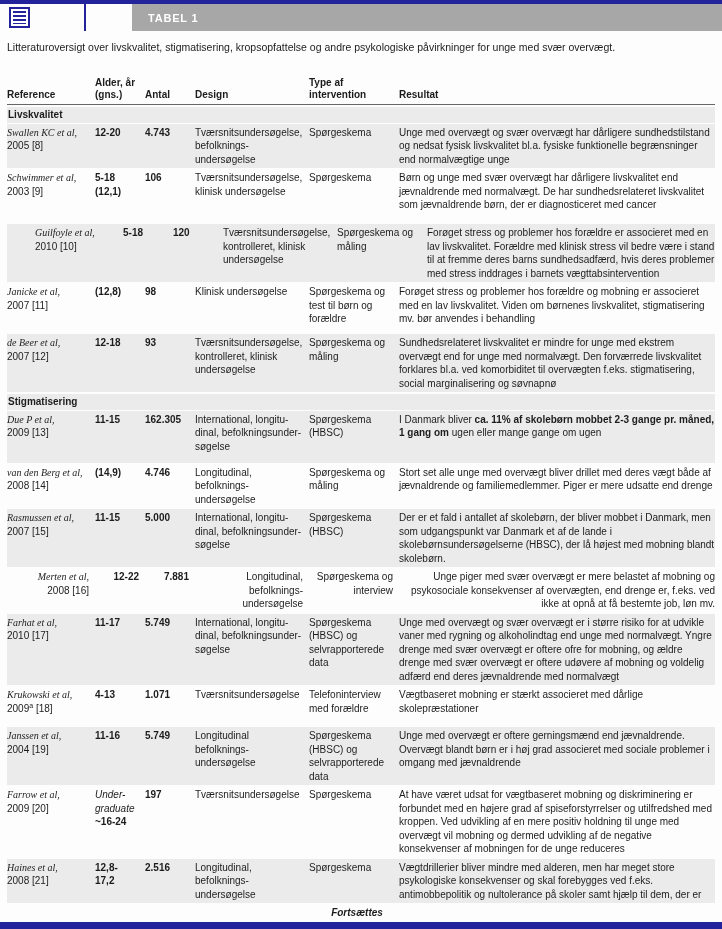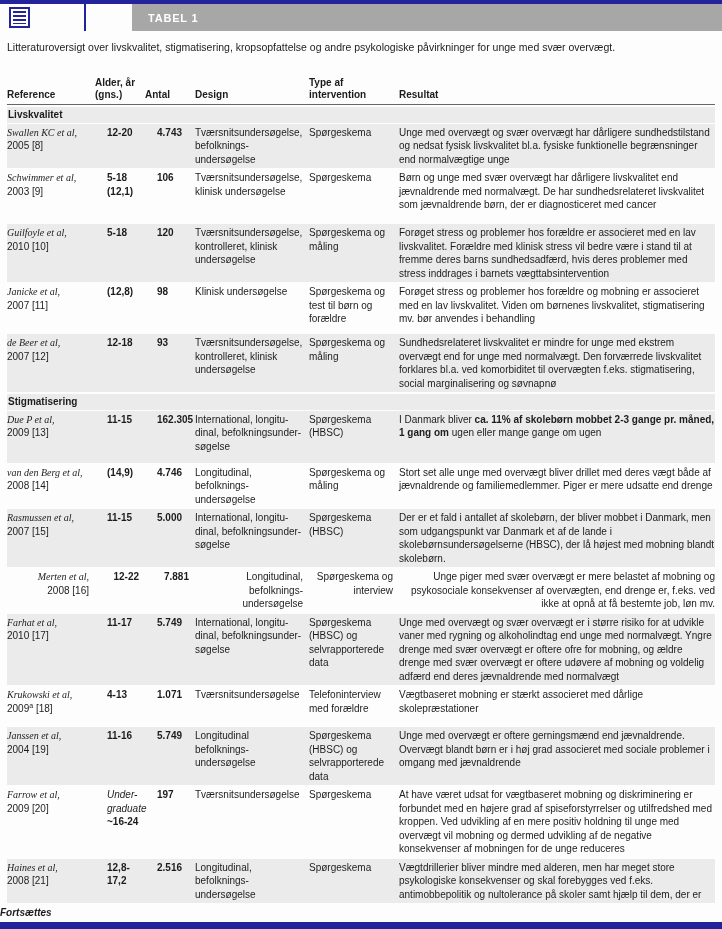--- a/index.html
+++ b/index.html
@@ -22,26 +22,26 @@
   .grid6{display:grid;grid-template-columns:82px 44px 44px 108px 84px 1fr;column-gap:6px;}
   .thead{margin:0 7px;padding-bottom:3px;border-bottom:1px solid #666;
     font-weight:700;font-size:10px;line-height:12px;}
   .th{align-self:end;white-space:pre-line;margin-top:16px;}
   .tbody{margin:0 7px;flex:1 1 auto;overflow:hidden;font-size:10px;line-height:13.5px;}
   .section-row{background:var(--shade);font-weight:700;padding:1px 0 1px 1px;margin-top:2px;font-size:10px;}
   .trow{padding:2px 0;margin-top:1px;box-sizing:border-box;}
   .trow.shade{background:var(--shade);}
   .ref-author{font-style:italic;font-family:Liberation Serif, serif;}
   .ref-year{font-weight:400;}
-  .age,.antal{font-weight:700;white-space:pre-line;margin-left:12px;}
+  .age,.antal{font-weight:700;white-space:pre-line;}
   .age .age-it{font-style:italic;font-weight:400;}
   .design,.type{overflow-wrap:break-word;}
   .result .b{font-weight:700;}
   sup{font-size:7px;line-height:0;}
-  .footer-note{flex:0 0 auto;text-align:left;font-size:10px;font-style:italic;font-weight:600;
+  .footer-note{flex:0 0 auto;text-align:center;font-size:10px;font-style:italic;font-weight:600;
     padding:4px 8px 4px 0;}
   .bottom-bar{height:7px;background:var(--accent);flex:0 0 auto;}
 </style>
 </head>
 <body>
 
 <div class="top-bar"></div>
 
 <div class="brand-row">
   <div class="icon-wrap">
@@ -86,21 +86,21 @@
         <div class="ref-author">Schwimmer et al,</div>
         <div class="ref-year">2003 [9]</div>
       </div>
       <div class="age">5-18
 (12,1)</div>
       <div class="antal">106</div>
       <div class="design">Tværsnitsundersøgelse, klinisk undersøgelse</div>
       <div class="type">Spørgeskema</div>
       <div class="result"><span>Børn og unge med svær overvægt har dårligere livskvalitet end jævnaldrende med normalvægt. De har sundhedsrelateret livskvalitet som jævnaldrende børn, der er diagnosticeret med cancer</span></div>
     </div>
-    <div class="trow grid6 shade" style="min-height: 43px;">
+    <div class="trow grid6 shade" style="min-height: 43px; padding-left: 28px;">
       <div class="ref">
         <div class="ref-author">Guilfoyle et al,</div>
         <div class="ref-year">2010 [10]</div>
       </div>
       <div class="age">5-18</div>
       <div class="antal">120</div>
       <div class="design">Tværsnitsundersøgelse, kontrolleret, klinisk undersøgelse</div>
       <div class="type">Spørgeskema og måling</div>
       <div class="result"><span>Forøget stress og problemer hos forældre er associeret med en lav livskvalitet. Forældre med klinisk stress vil bedre være i stand til at fremme deres barns sundhedsadfærd, hvis deres problemer med stress inddrages i barnets vægttabsintervention</span></div>
     </div>

